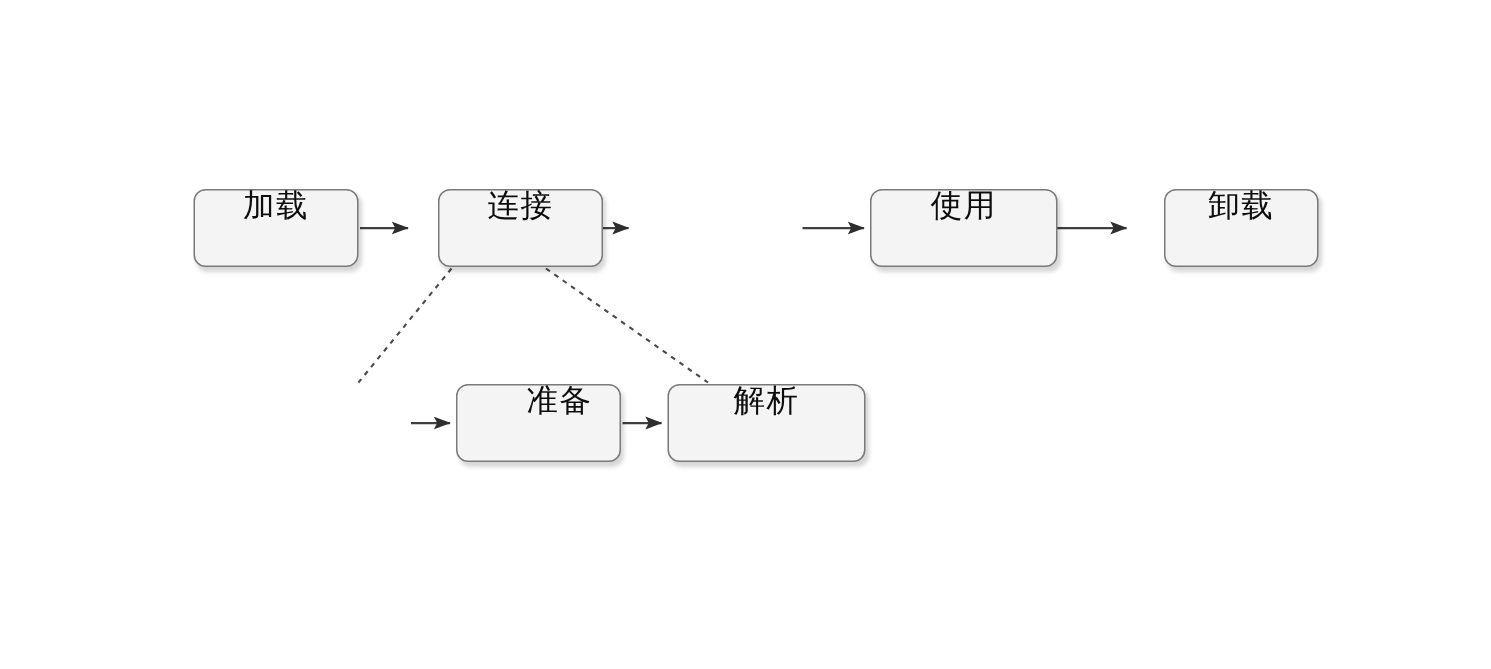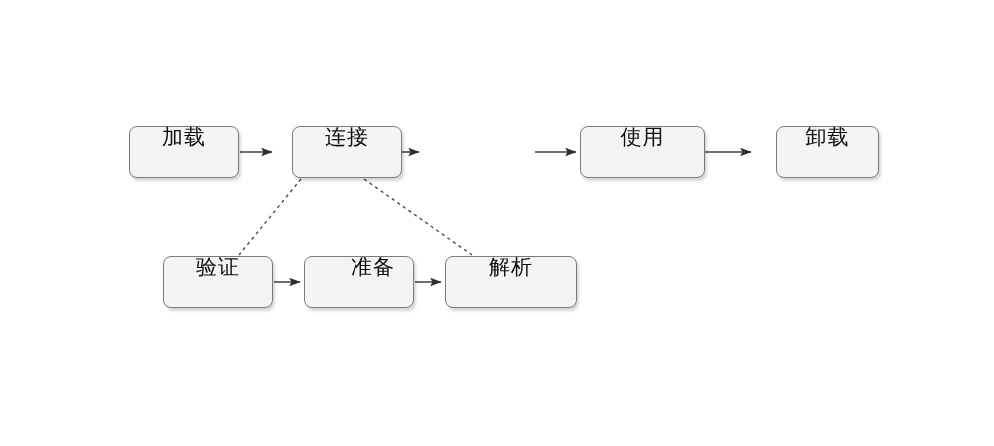--- a/index.html
+++ b/index.html
@@ -84,23 +84,20 @@
 
 
   <div class="node" style="left:580px; top:126px; width:125px; height:52px;">
     <span class="node-label">使用</span>
   </div>
 
   <div class="node" style="left:755px; top:126px; width:103px; height:52px;margin-left:21px;">
     <span class="node-label">卸载</span>
   </div>
 
-  <div class="node" style="left:163px; top:256px; width:110px; height:52px;">
-    <span class="node-label">验证</span>
-  </div>
 
   <div class="node" style="left:304px; top:256px; width:110px; height:52px;padding-left:28px;">
     <span class="node-label">准备</span>
   </div>
 
   <div class="node" style="left:445px; top:256px; width:132px; height:52px;">
     <span class="node-label">解析</span>
   </div>
 
 </div>

